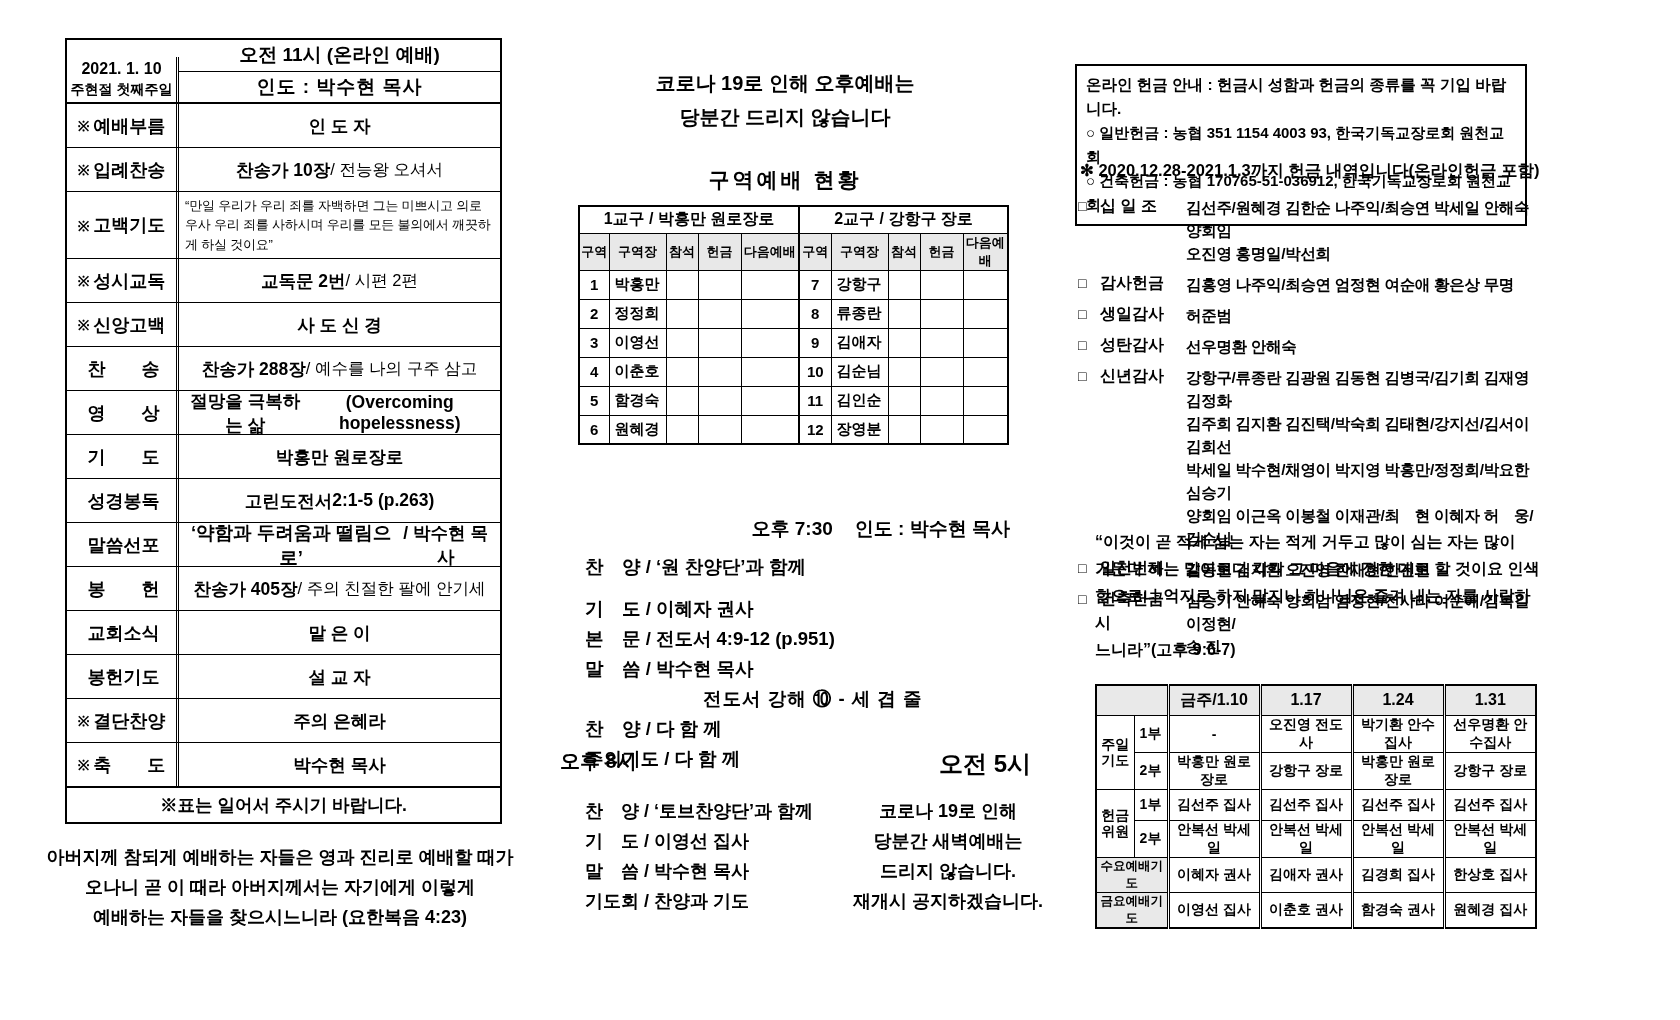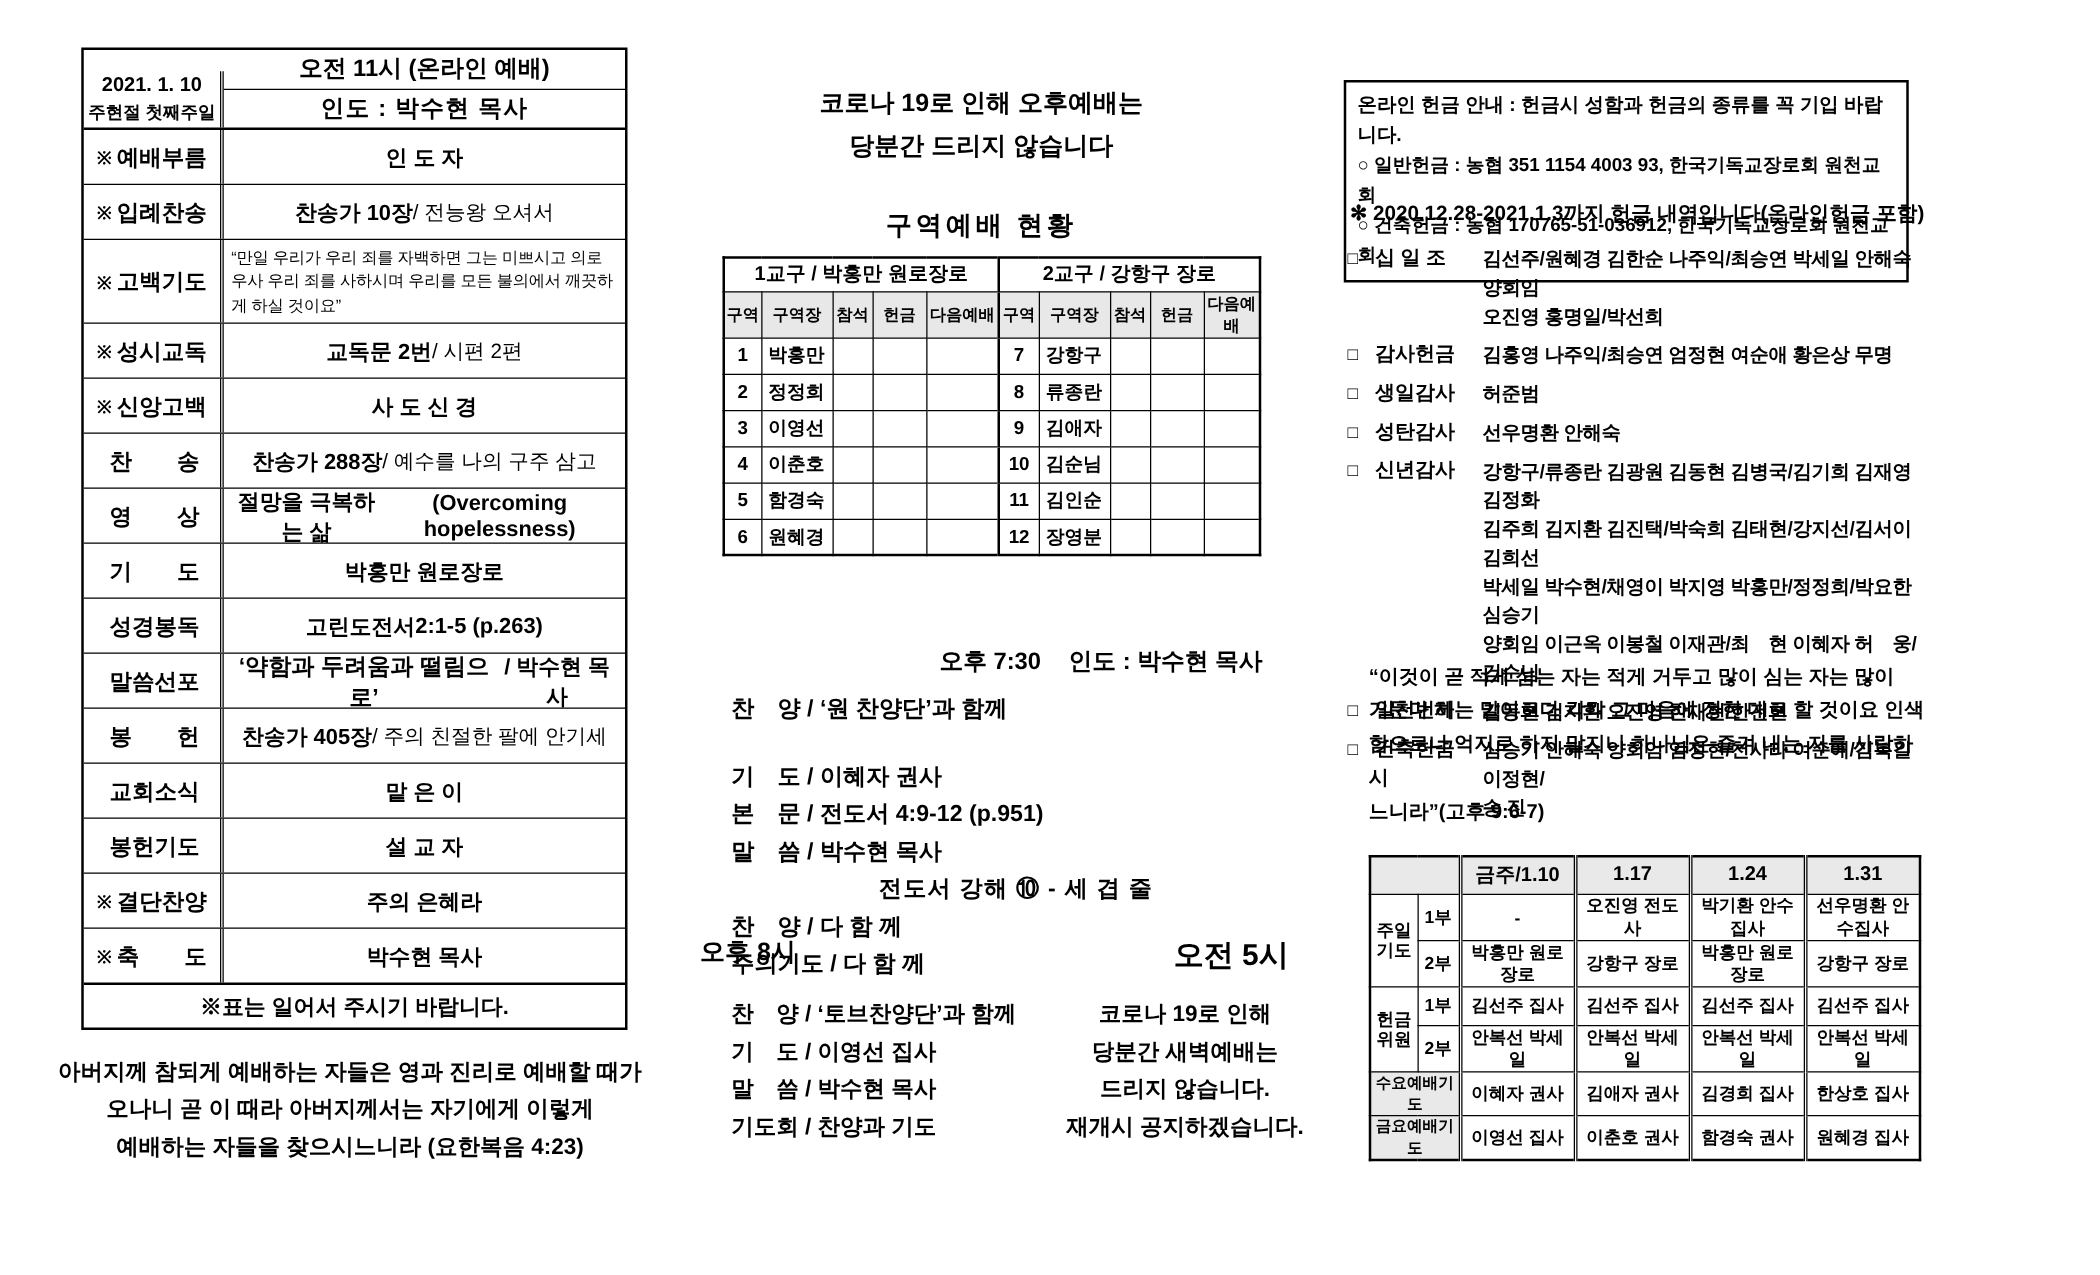--- a/index.html
+++ b/index.html
@@ -38,21 +38,21 @@
   table.district td.h { height:24px; background:#e8e8e8; font-weight:700; font-size:13px; padding:0; }
   table.district td.d { height:29px; font-size:15px; font-weight:600; }
   table.district td.nm { text-align:left; padding-left:5px; }
   table.district td.half { border-left:2px solid #000; }
   .cw1{width:30px}.cw2{width:57px}.cw3{width:32px}.cw4{width:43px}.cw5{width:58px}
   .cw6{width:32px}.cw7{width:57px}.cw8{width:32px}.cw9{width:43px}.cw10{width:45px}
 
   .evening-hdr { position:absolute; left:560px; top:516px; width:450px; text-align:right; font-weight:700; font-size:19px; }
   .evening-hdr .time { margin-right:22px; }
   .svc { position:absolute; left:585px; top:552px; font-size:18.5px; font-weight:600; line-height:30px; }
-  .svc .gap { margin-top:24px; }
+  .svc .gap { margin-top:12px; }
   .svc .indent { margin-left:118px; letter-spacing:1px; }
   .pm8-title { position:absolute; left:560px; top:748px; width:370px; text-align:left; font-weight:700; font-size:20px; }
   .am5-title { position:absolute; left:800px; top:748px; width:370px; text-align:center; font-weight:700; font-size:24px; }
   .pm8-list { position:absolute; left:585px; top:796px; font-size:18px; font-weight:700; line-height:30px; }
   .am5-list { position:absolute; left:838px; top:796px; width:220px; text-align:center; font-size:18px; font-weight:600; line-height:30px; }
 
   
   .online-box { position:absolute; left:1075px; top:64px; width:452px; border:2px solid #000; box-sizing:border-box; padding:7px 9px; font-size:15px; line-height:24px; }
   .online-box .bt { font-weight:700; font-size:15.5px; }
   .online-box .bl { font-weight:600; }

